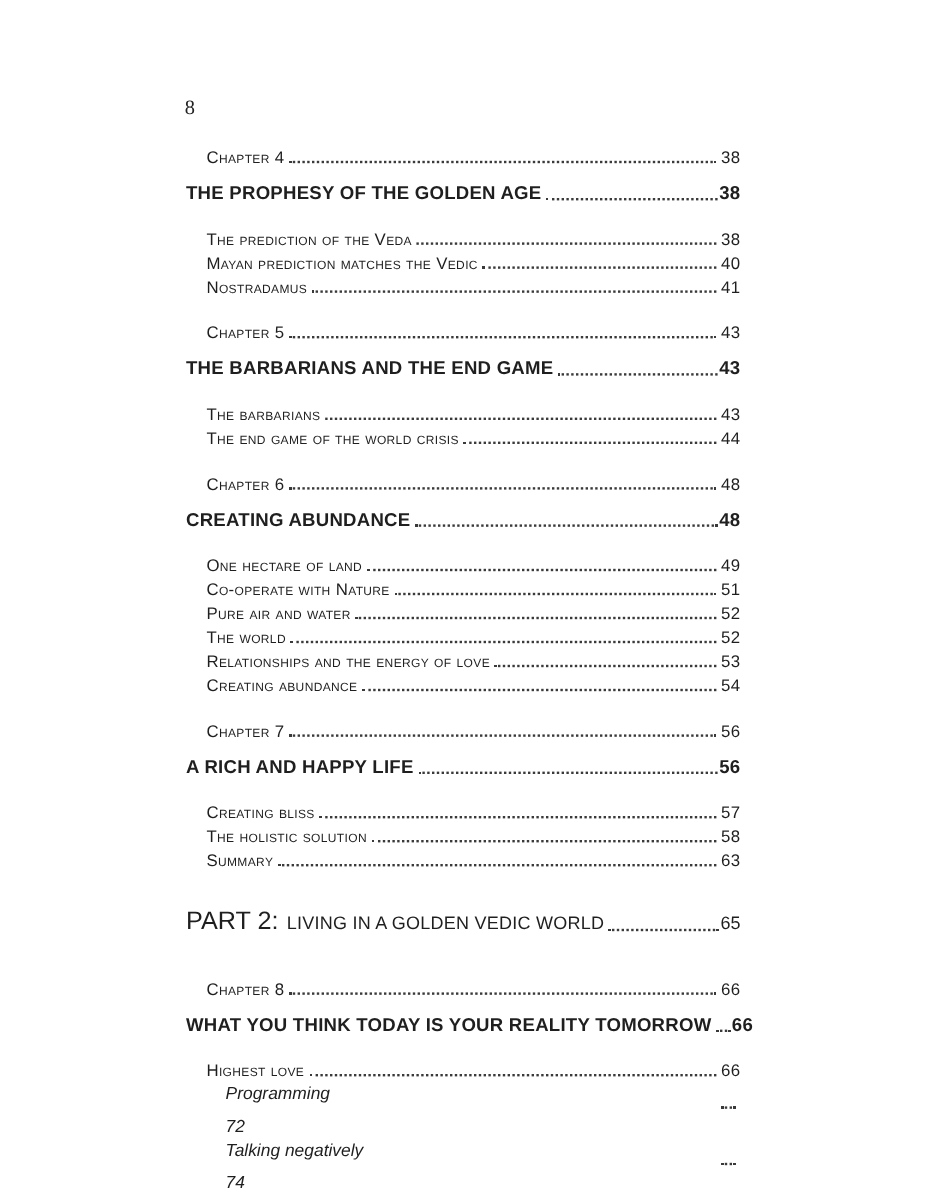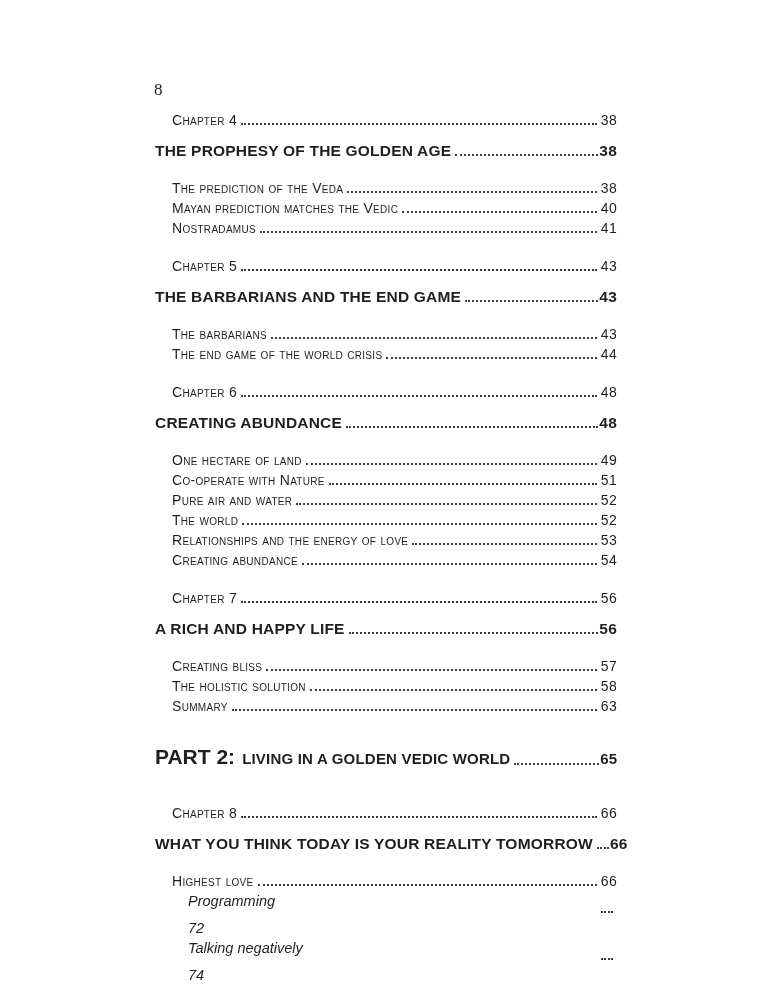--- a/index.html
+++ b/index.html
@@ -17,21 +17,21 @@
     position: absolute;
     left: 154px;
     top: 80px;
     font-family: "Liberation Serif", serif;
     font-size: 17px;
     color: #222;
   }
   .content {
     position: absolute;
     left: 155px;
-    top: 107px;
+    top: 118px;
     width: 462px;
   }
   .row { display: flex; align-items: baseline; }
   .row .dots {
     flex: 1 1 auto;
     align-self: flex-end;
     border-bottom: 2px dotted #3a3a3a;
     margin: 0 4px 5px 4px;
     min-width: 12px;
   }
@@ -66,21 +66,21 @@
     font-style: italic;
     font-size: 14.5px;
     line-height: 20px;
     flex-direction: column;
   }
   .entry.italic .dots { border-bottom-width: 2px; }
 
   
   .part-row {
     margin-top: 28px;
-    font-weight: 700;
+    font-weight: 400;
     line-height: 26px;
   }
   .part-prefix { font-size: 21px; white-space: nowrap; }
   .part-title { font-size: 15px; letter-spacing: 0.2px; white-space: nowrap; margin-left: 7px; text-align: right; }
   .part-row .dots { border-bottom-width: 2.5px; margin: 0 1px 7px 4px; }
   .part-row .pg { font-size: 15px; }
 </style>
 </head>
 <body>
 

